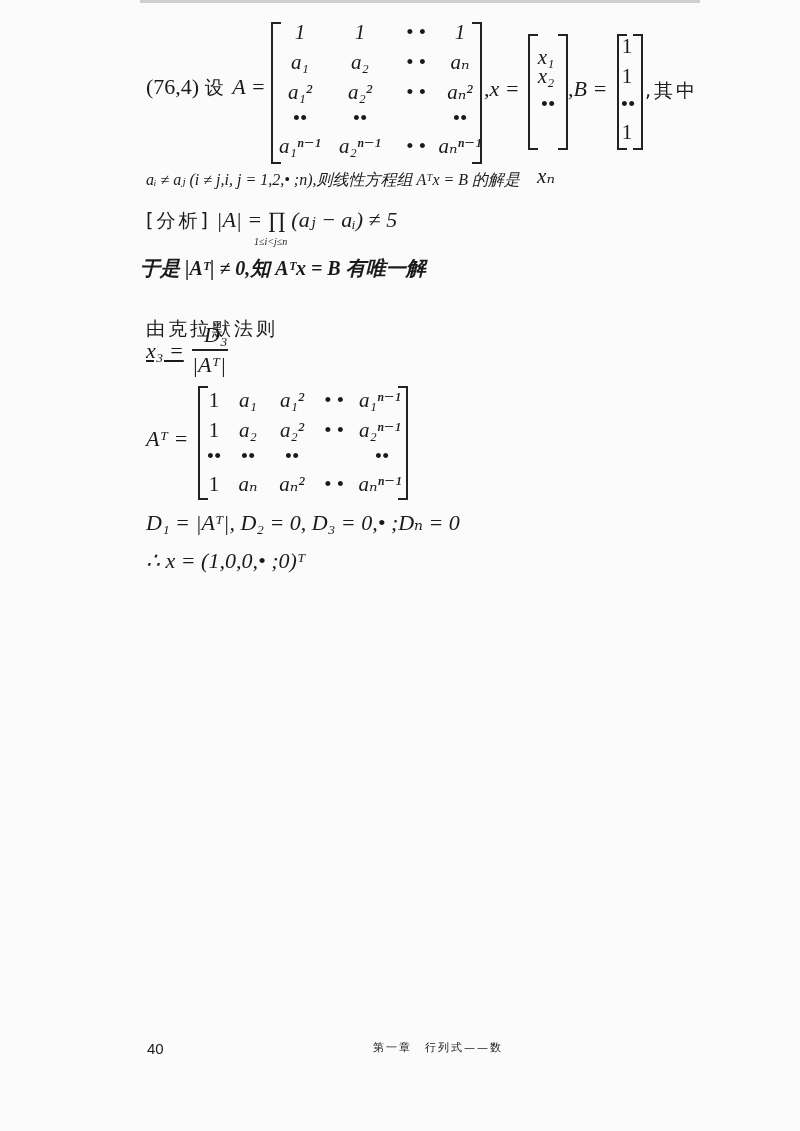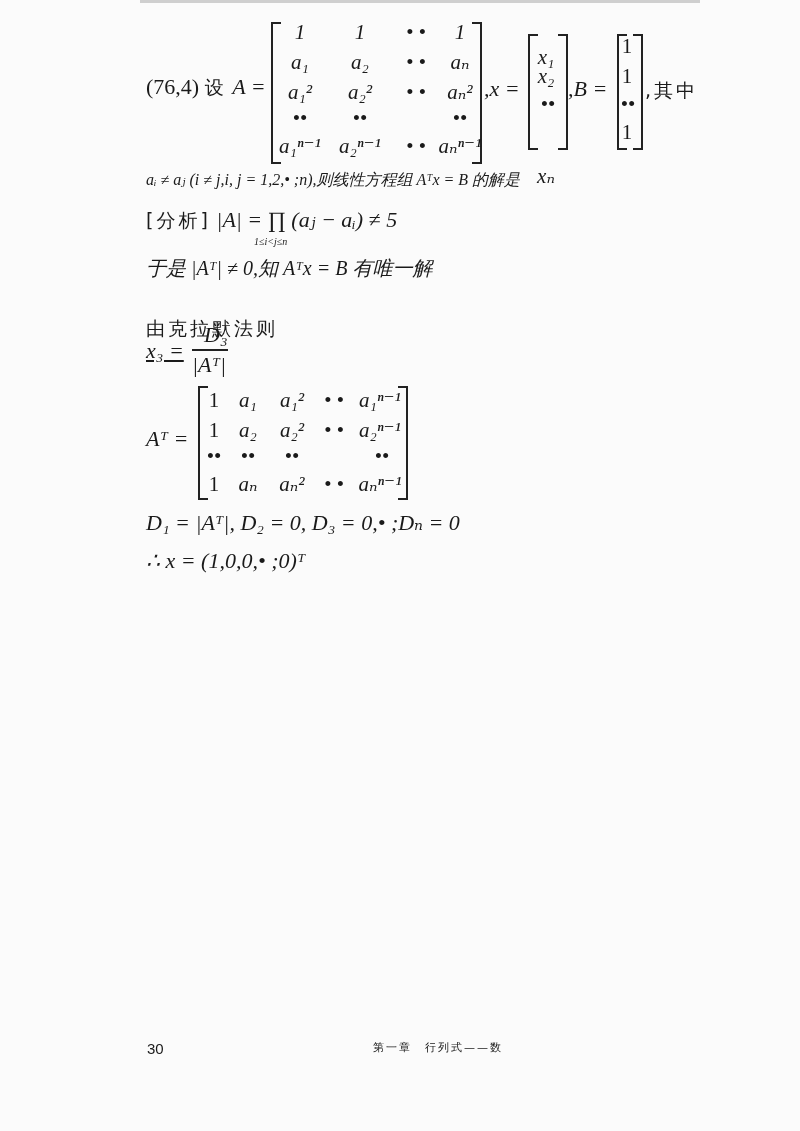--- a/index.html
+++ b/index.html
@@ -75,21 +75,21 @@
 <div class="abs cjk" style="left:645px;top:78px;">,其中</div>
 
 <div class="abs line m" style="left:146px;top:170px;font-size:16px;">aᵢ ≠ aⱼ (i ≠ j,i, j = 1,2,•  ;n),则线性方程组 Aᵀx = B 的解是</div>
 
 <div class="abs line" style="left:146px;top:207px;">
   <span class="cjk">[分析]</span>
   <span class="m">|A| = ∏ (aⱼ − aᵢ) ≠ 5</span>
 </div>
 <div class="abs m" style="left:254px;top:236px;font-size:10px;">1≤i&lt;j≤n</div>
 
-<div class="abs line m" style="left:146px;top:255px;font-size:20px;">于是 |Aᵀ| ≠ 0,知 Aᵀx = B 有唯一解</div>
+<div class="abs line m" style="left:140px;top:255px;font-size:20px;font-weight:bold;">于是 |Aᵀ| ≠ 0,知 Aᵀx = B 有唯一解</div>
 <div class="abs cjk" style="left:146px;top:292px;margin-top:24px;">由克拉默法则</div>
 
 <div>
   <div class="abs line m" style="left:146px;top:338px;text-decoration:underline;">x₃ =</div>
   <div class="abs line m" style="left:204px;top:322px;font-style:italic;">D₃</div>
   <div class="abs" style="left:192px;top:349px;width:36px;height:1.5px;background:#222;"></div>
   <div class="abs line m" style="left:192px;top:352px;">|Aᵀ|</div>
 </div>
 
 <div class="abs line m" style="left:146px;top:426px;">Aᵀ =</div>
@@ -113,14 +113,14 @@
   <div class="cell" style="left:184px;top:472px;">1</div>
   <div class="cell m" style="left:218px;top:472px;">aₙ</div>
   <div class="cell m" style="left:262px;top:472px;">aₙ²</div>
   <div class="cell m" style="left:304px;top:472px;">• •</div>
   <div class="cell m" style="left:350px;top:472px;">aₙⁿ⁻¹</div>
 </div>
 
 <div class="abs line m" style="left:146px;top:510px;">D₁ = |Aᵀ|, D₂ = 0, D₃ = 0,•  ;Dₙ = 0</div>
 <div class="abs line m" style="left:146px;top:548px;">∴ x = (1,0,0,•  ;0)ᵀ</div>
 
-<div class="footer pnum">30</div>
+<div class="footer pnum">40</div>
 <div class="footer chap">第一章　行列式——数</div>
 
 </body></html>

